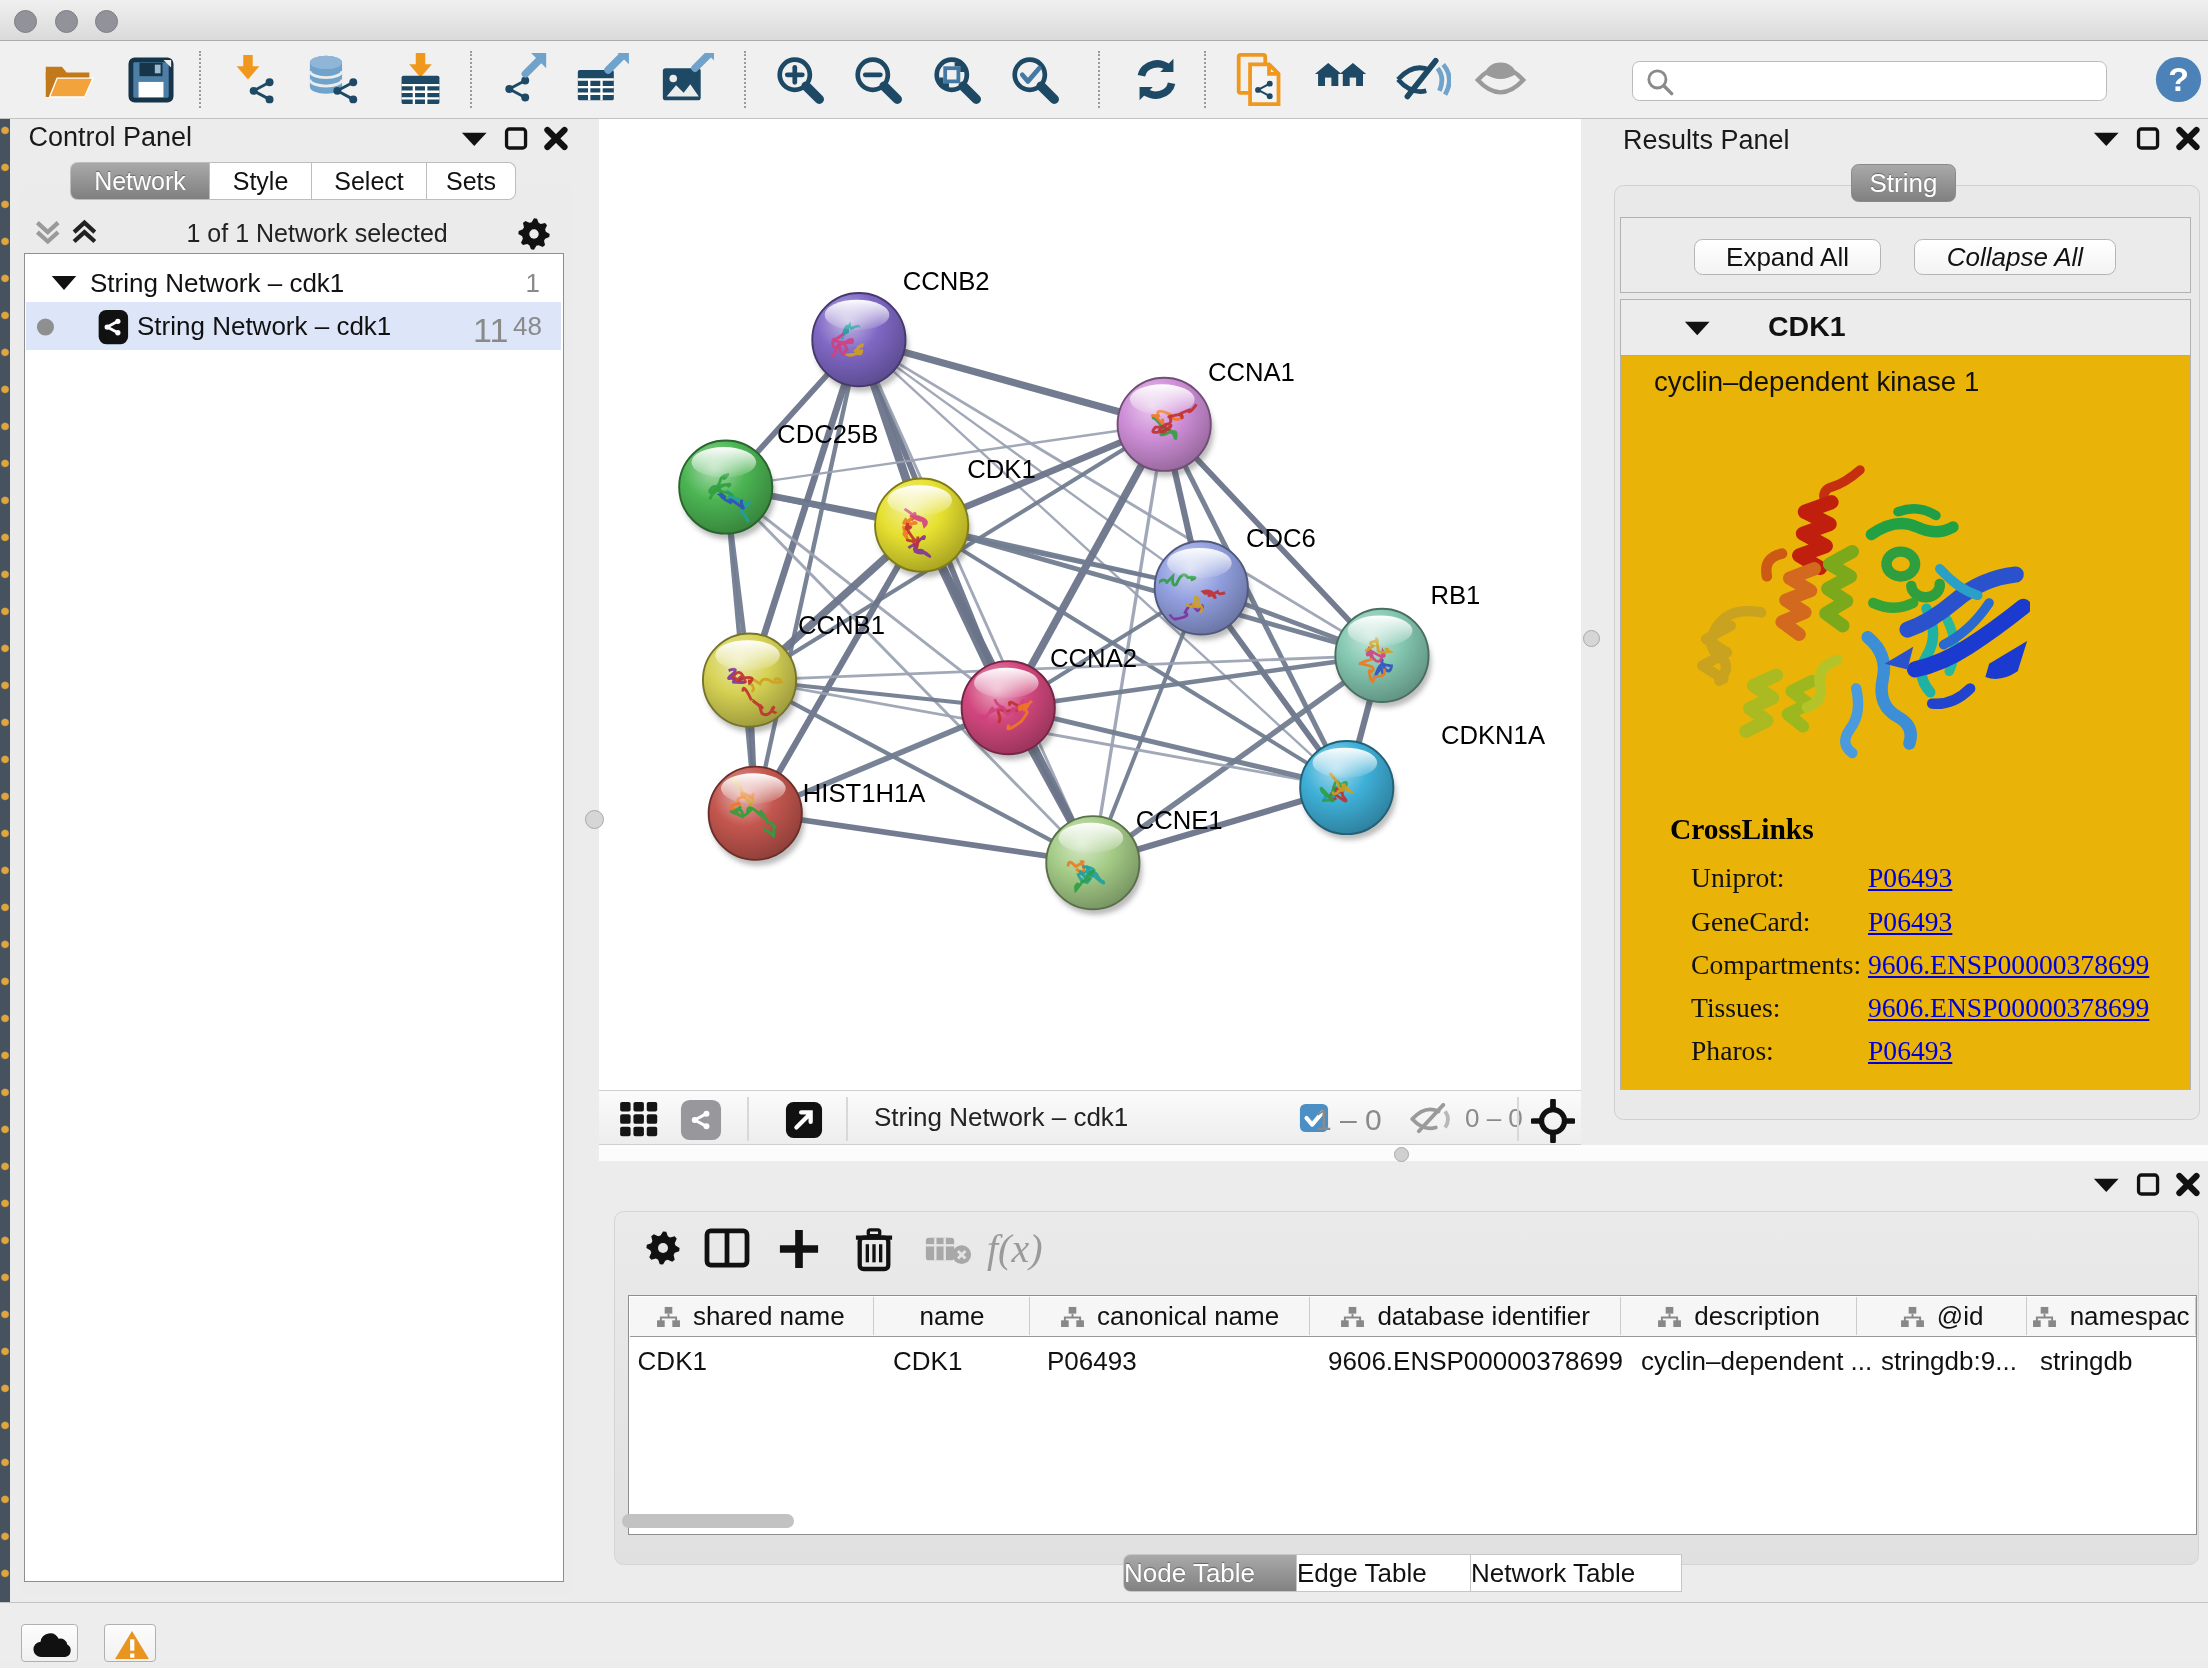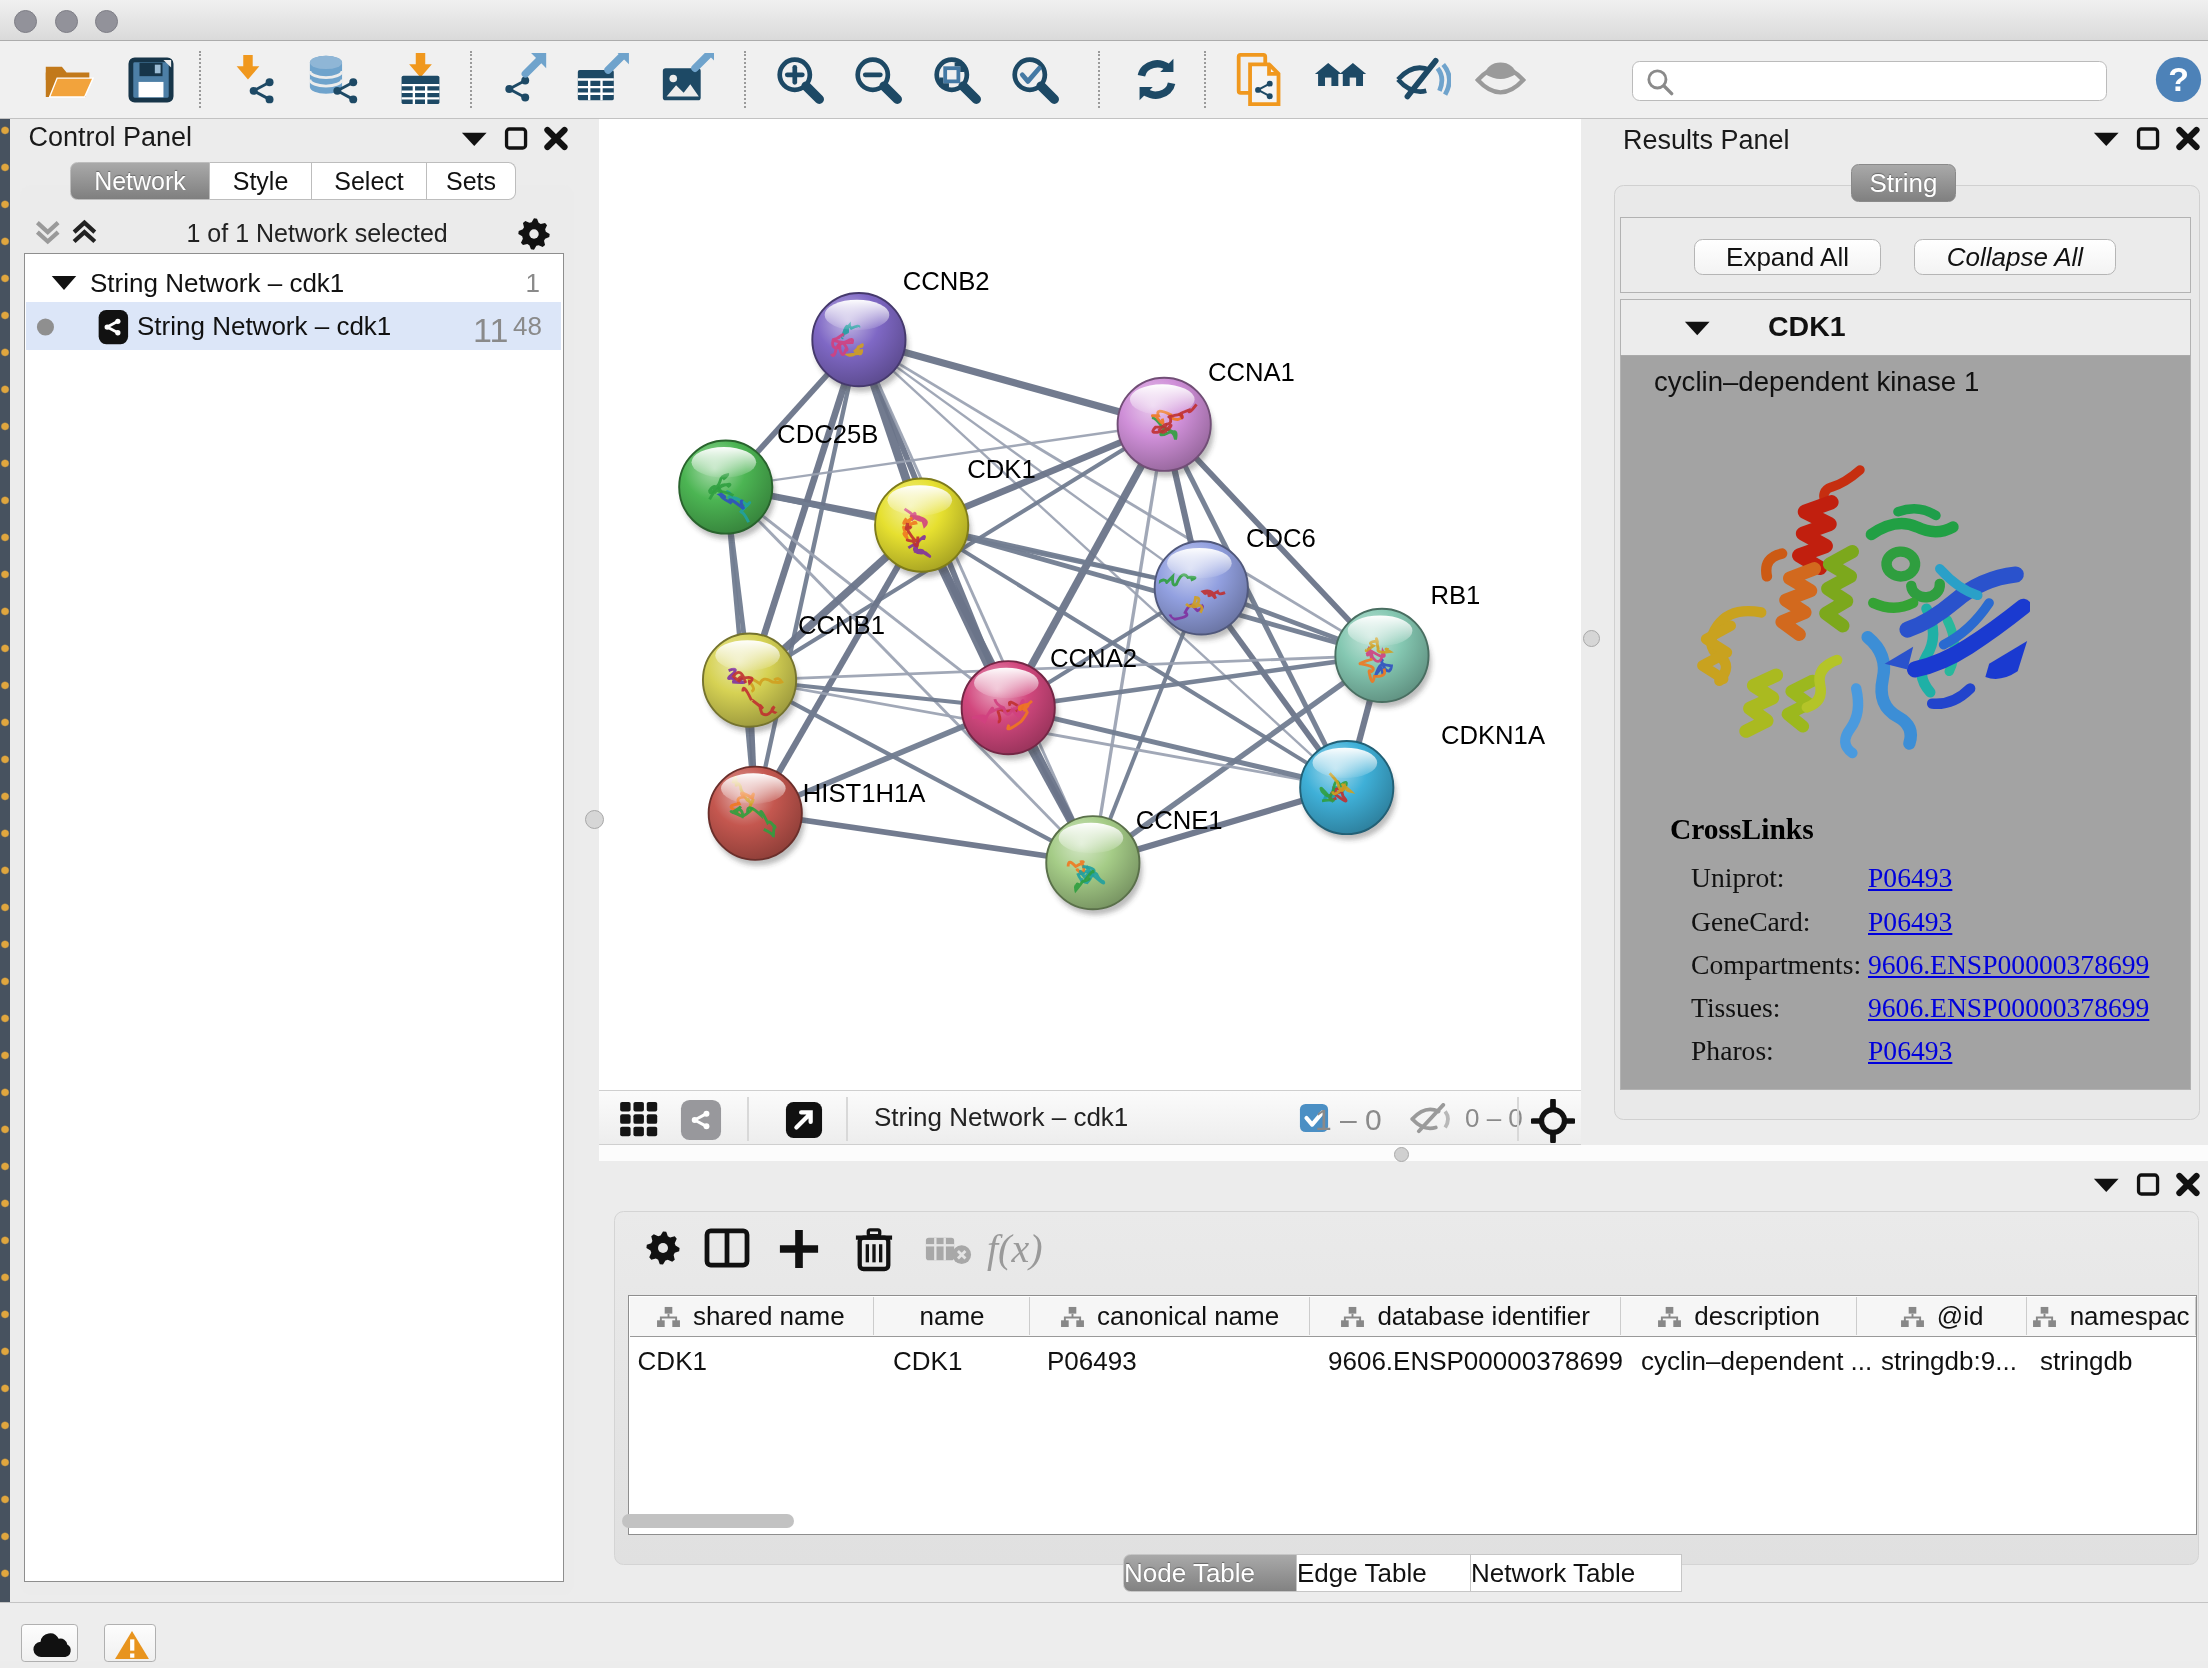--- a/index.html
+++ b/index.html
@@ -30,21 +30,21 @@
 #netview{left:599px;top:119px;width:982px;height:971px;background:#fff;}
 #netbar{left:599px;top:1090px;width:982px;height:55px;background:linear-gradient(#fbfbfb,#ededed);border-top:1px solid #cfcfcf;border-bottom:1px solid #cfcfcf;box-sizing:border-box;}
 #whitegap{left:599px;top:1145px;width:1609px;height:16px;background:#fcfcfc;}
 
 #results{left:1582px;top:119px;width:627px;height:1026px;background:#ececec;}
 #rp-container{left:1614px;top:185px;width:584px;height:933px;background:#e9e9e9;border:1px solid #d0d0d0;border-radius:9.5px;}
 #stringtab{left:1851px;top:164px;width:103px;height:36px;background:linear-gradient(#a9a9a9,#808080);border:1px solid #8a8a8a;border-radius:7.6px;color:#fff;font-size:26px;text-align:center;line-height:36px;text-shadow:0 -1px 1px #666;}
 #expbox{left:1620px;top:217px;width:571px;height:76px;border:1.9px solid #b2b2b2;background:#ebebeb;box-sizing:border-box;}
 .btn{position:absolute;background:linear-gradient(#ffffff,#f3f3f3);border:1px solid #b5b5b5;border-radius:8.6px;font-size:26px;color:#111;text-align:center;}
 #cdk1hdr{left:1620px;top:299px;width:571px;height:57px;background:#ececec;border:1.9px solid #b2b2b2;border-bottom:1px solid #aaa;box-sizing:border-box;}
-#cdk1body{left:1620px;top:356px;width:571px;height:734px;background:#a3a3a3;border:1.9px solid #b2b2b2;border-top:none;box-sizing:border-box;}
+#cdk1body{left:1620px;top:356px;width:571px;height:734px;background:#eab308;border:1.9px solid #b2b2b2;border-top:none;box-sizing:border-box;}
 .serif{font-family:"Liberation Serif",serif;}
 .xl-row{position:absolute;font-size:27.6px;color:#111;}
 .xl-link{color:#0000dd;text-decoration:underline;}
 
 #tablepanel{left:599px;top:1161px;width:1609px;height:440px;background:#ececec;}
 #tp-title{left:625px;top:1237px;font-size:27px;color:#1a1a1a;}
 #tp-container{left:614px;top:1211px;width:1583px;height:352px;background:linear-gradient(#eaeaea,#e0e0e0);border:1px solid #d4d4d4;border-radius:9.5px;}
 #tbl{left:628px;top:1295px;width:1569px;height:240px;background:#fff;border:1.9px solid #8e8e8e;box-sizing:border-box;}
 #tblhdr{left:630px;top:1297px;width:1566px;height:40px;background:#f6f6f6;border-bottom:1.9px solid #999;box-sizing:border-box;}
 .hcell{position:absolute;top:0;height:38px;border-right:1.9px solid #ccc;display:flex;align-items:center;justify-content:center;font-size:26px;color:#111;gap:13.3px;}

